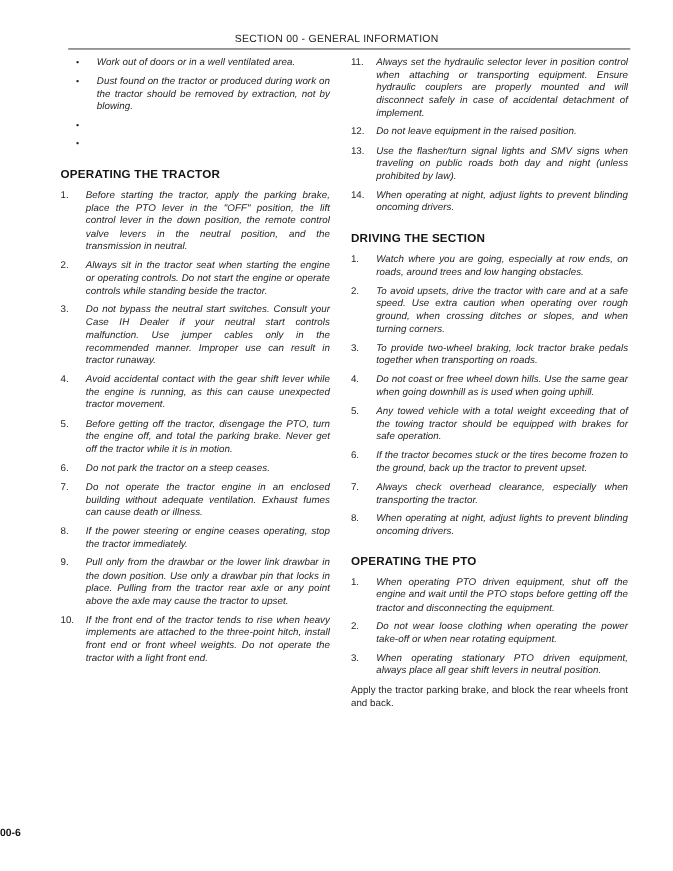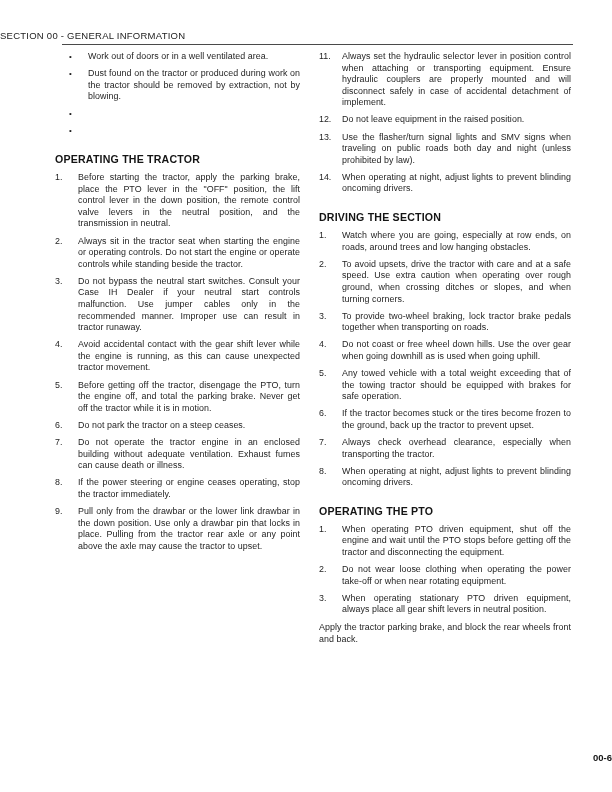--- a/index.html
+++ b/index.html
@@ -11,21 +11,21 @@
     overflow: hidden;
   }
   .page {
     position: relative;
     width: 612px;
     height: 792px;
     background: #ffffff;
     padding-top: 30px;
   }
   .header-title {
-    text-align: left;
+    text-align: center;
     font-size: 9.5px;
     line-height: 11px;
     letter-spacing: 0.25px;
     color: #222222;
   }
   .header-rule {
     position: absolute;
     left: 62px;
     width: 511px;
     top: 44px;
@@ -64,34 +64,35 @@
     font-size: 8px;
   }
   .n-item .num {
     width: 23px;
     flex-shrink: 0;
   }
   .b-item .txt, .n-item .txt {
     flex: 1;
     text-align: justify;
     letter-spacing: 0.05px;
+    font-style: italic;
   }
   .note-para {
     font-size: 8.9px;
     line-height: 11.6px;
     text-align: justify;
     margin-top: 6px;
     letter-spacing: 0.05px;
   }
   .footer-pageno {
     position: absolute;
     left: 0;
     top: 752px;
     width: 100%;
-    text-align: right;
+    text-align: left;
     font-size: 9.5px;
     font-weight: bold;
     color: #141414;
   }
 </style>
 </head>
 <body>
 
 <div class="page">
 
@@ -165,20 +166,24 @@
           <li class="n-item">
             <span class="num">8.</span>
             <span class="txt">If the power steering or engine ceases operating, stop the tractor immediately.</span>
           </li>
 
           <li class="n-item">
             <span class="num">9.</span>
             <span class="txt">Pull only from the drawbar or the lower link drawbar in the down position. Use only a drawbar pin that locks in place. Pulling from the tractor rear axle or any point above the axle may cause the tractor to upset.</span>
           </li>
 
+          <li class="n-item">
+            <span class="num">10.</span>
+            <span class="txt">If the front end of the tractor tends to rise when heavy implements are attached to the three-point hitch, install front end or front wheel weights. Do not operate the tractor with a light front end.</span>
+          </li>
         </ol>
 
     </div>
 
     <div class="col-right">
 
       <ol class="num-list">
 
           <li class="n-item">
             <span class="num">11.</span>
@@ -215,21 +220,21 @@
             <span class="txt">To avoid upsets, drive the tractor with care and at a safe speed. Use extra caution when operating over rough ground, when crossing ditches or slopes, and when turning corners.</span>
           </li>
 
           <li class="n-item">
             <span class="num">3.</span>
             <span class="txt">To provide two-wheel braking, lock tractor brake pedals together when transporting on roads.</span>
           </li>
 
           <li class="n-item">
             <span class="num">4.</span>
-            <span class="txt">Do not coast or free wheel down hills. Use the over gear when going downhill as is used when going uphill.</span>
+            <span class="txt">Do not coast or free wheel down hills. Use the same gear when going downhill as is used when going uphill.</span>
           </li>
 
           <li class="n-item">
             <span class="num">5.</span>
             <span class="txt">Any towed vehicle with a total weight exceeding that of the towing tractor should be equipped with brakes for safe operation.</span>
           </li>
 
           <li class="n-item">
             <span class="num">6.</span>
             <span class="txt">If the tractor becomes stuck or the tires become frozen to the ground, back up the tractor to prevent upset.</span>

